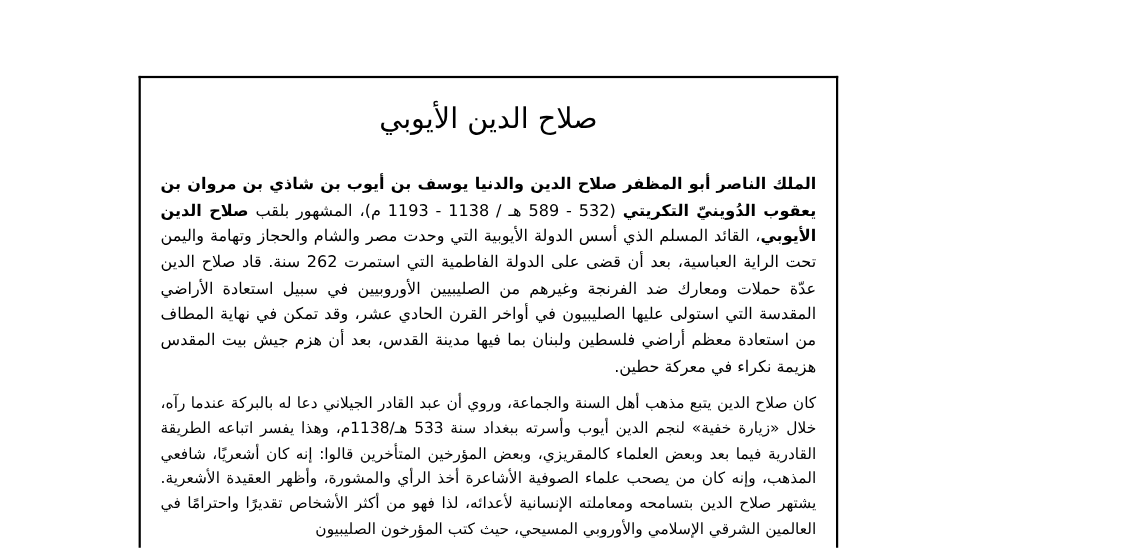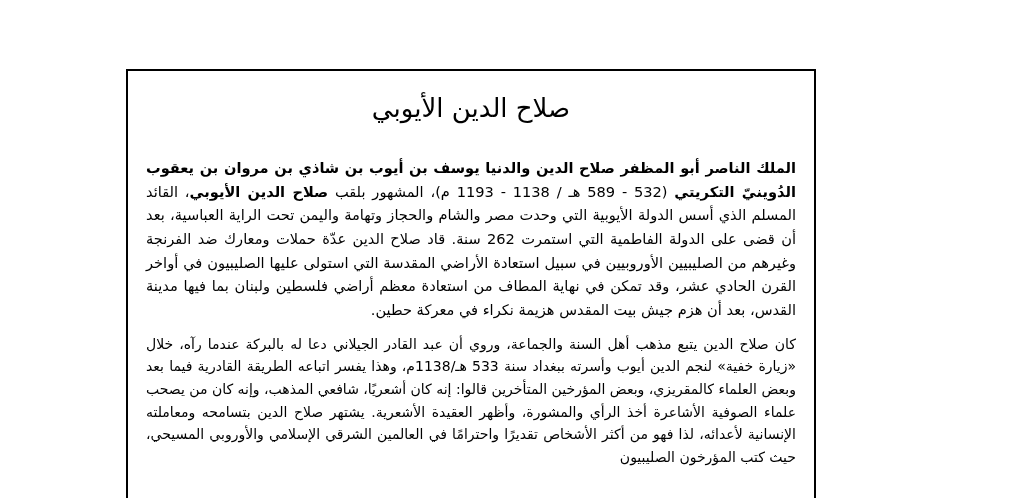--- a/index.html
+++ b/index.html
@@ -27,21 +27,21 @@
     width: 819px;
     height: 498px;
     background: #ffffff;
     box-sizing: border-box;
   }
   
   .article-frame {
     position: absolute;
     left: 65px;
     top: 69px;
-    width: 690px;
+    width: 636px;
     height: 430px;
     border: 2px solid #000000;
     border-bottom: none;
     box-sizing: border-box;
     background: #ffffff;
     overflow: hidden;
   }
   .article-inner {
     padding: 14px 18px 0 18px;
     box-sizing: border-box;

